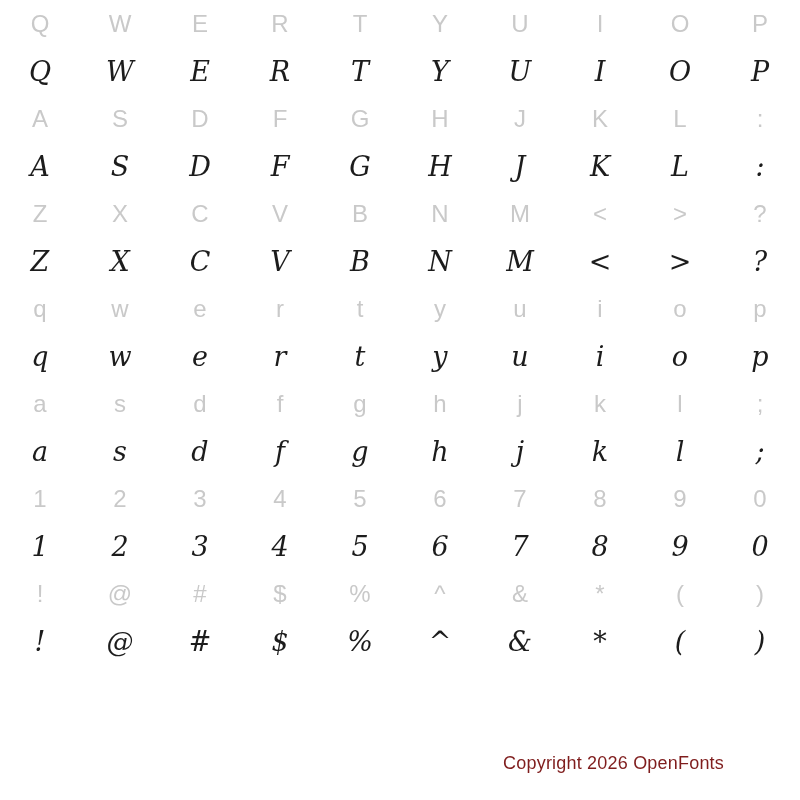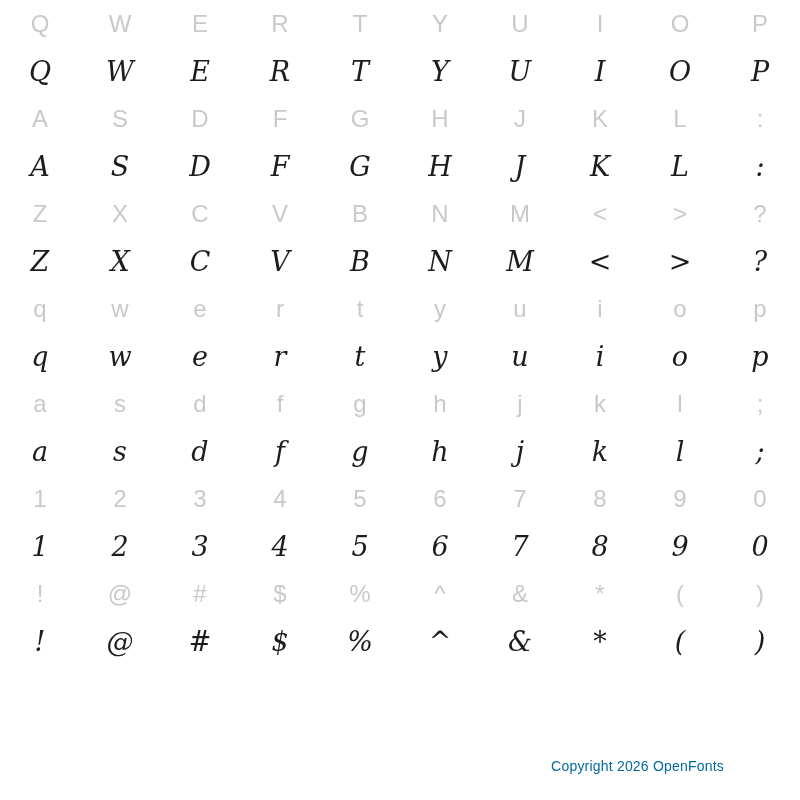--- a/index.html
+++ b/index.html
@@ -44,22 +44,22 @@
     font-size: 27px;
     color: #1c1c1c;
     line-height: 55px;
     font-weight: 400;
   }
   .footer {
     position: absolute;
     right: 76px;
     bottom: 26px;
     font-family: "Liberation Sans", sans-serif;
-    font-size: 14px;
-    color: #0369a1;
+    font-size: 18px;
+    color: #7f1d1d;
     letter-spacing: 0.2px;
     white-space: nowrap;
   }
 </style>
 </head>
 <body>
 
 <div id="specimen">
     <div class="row-group">
       <div class="row row-label">

